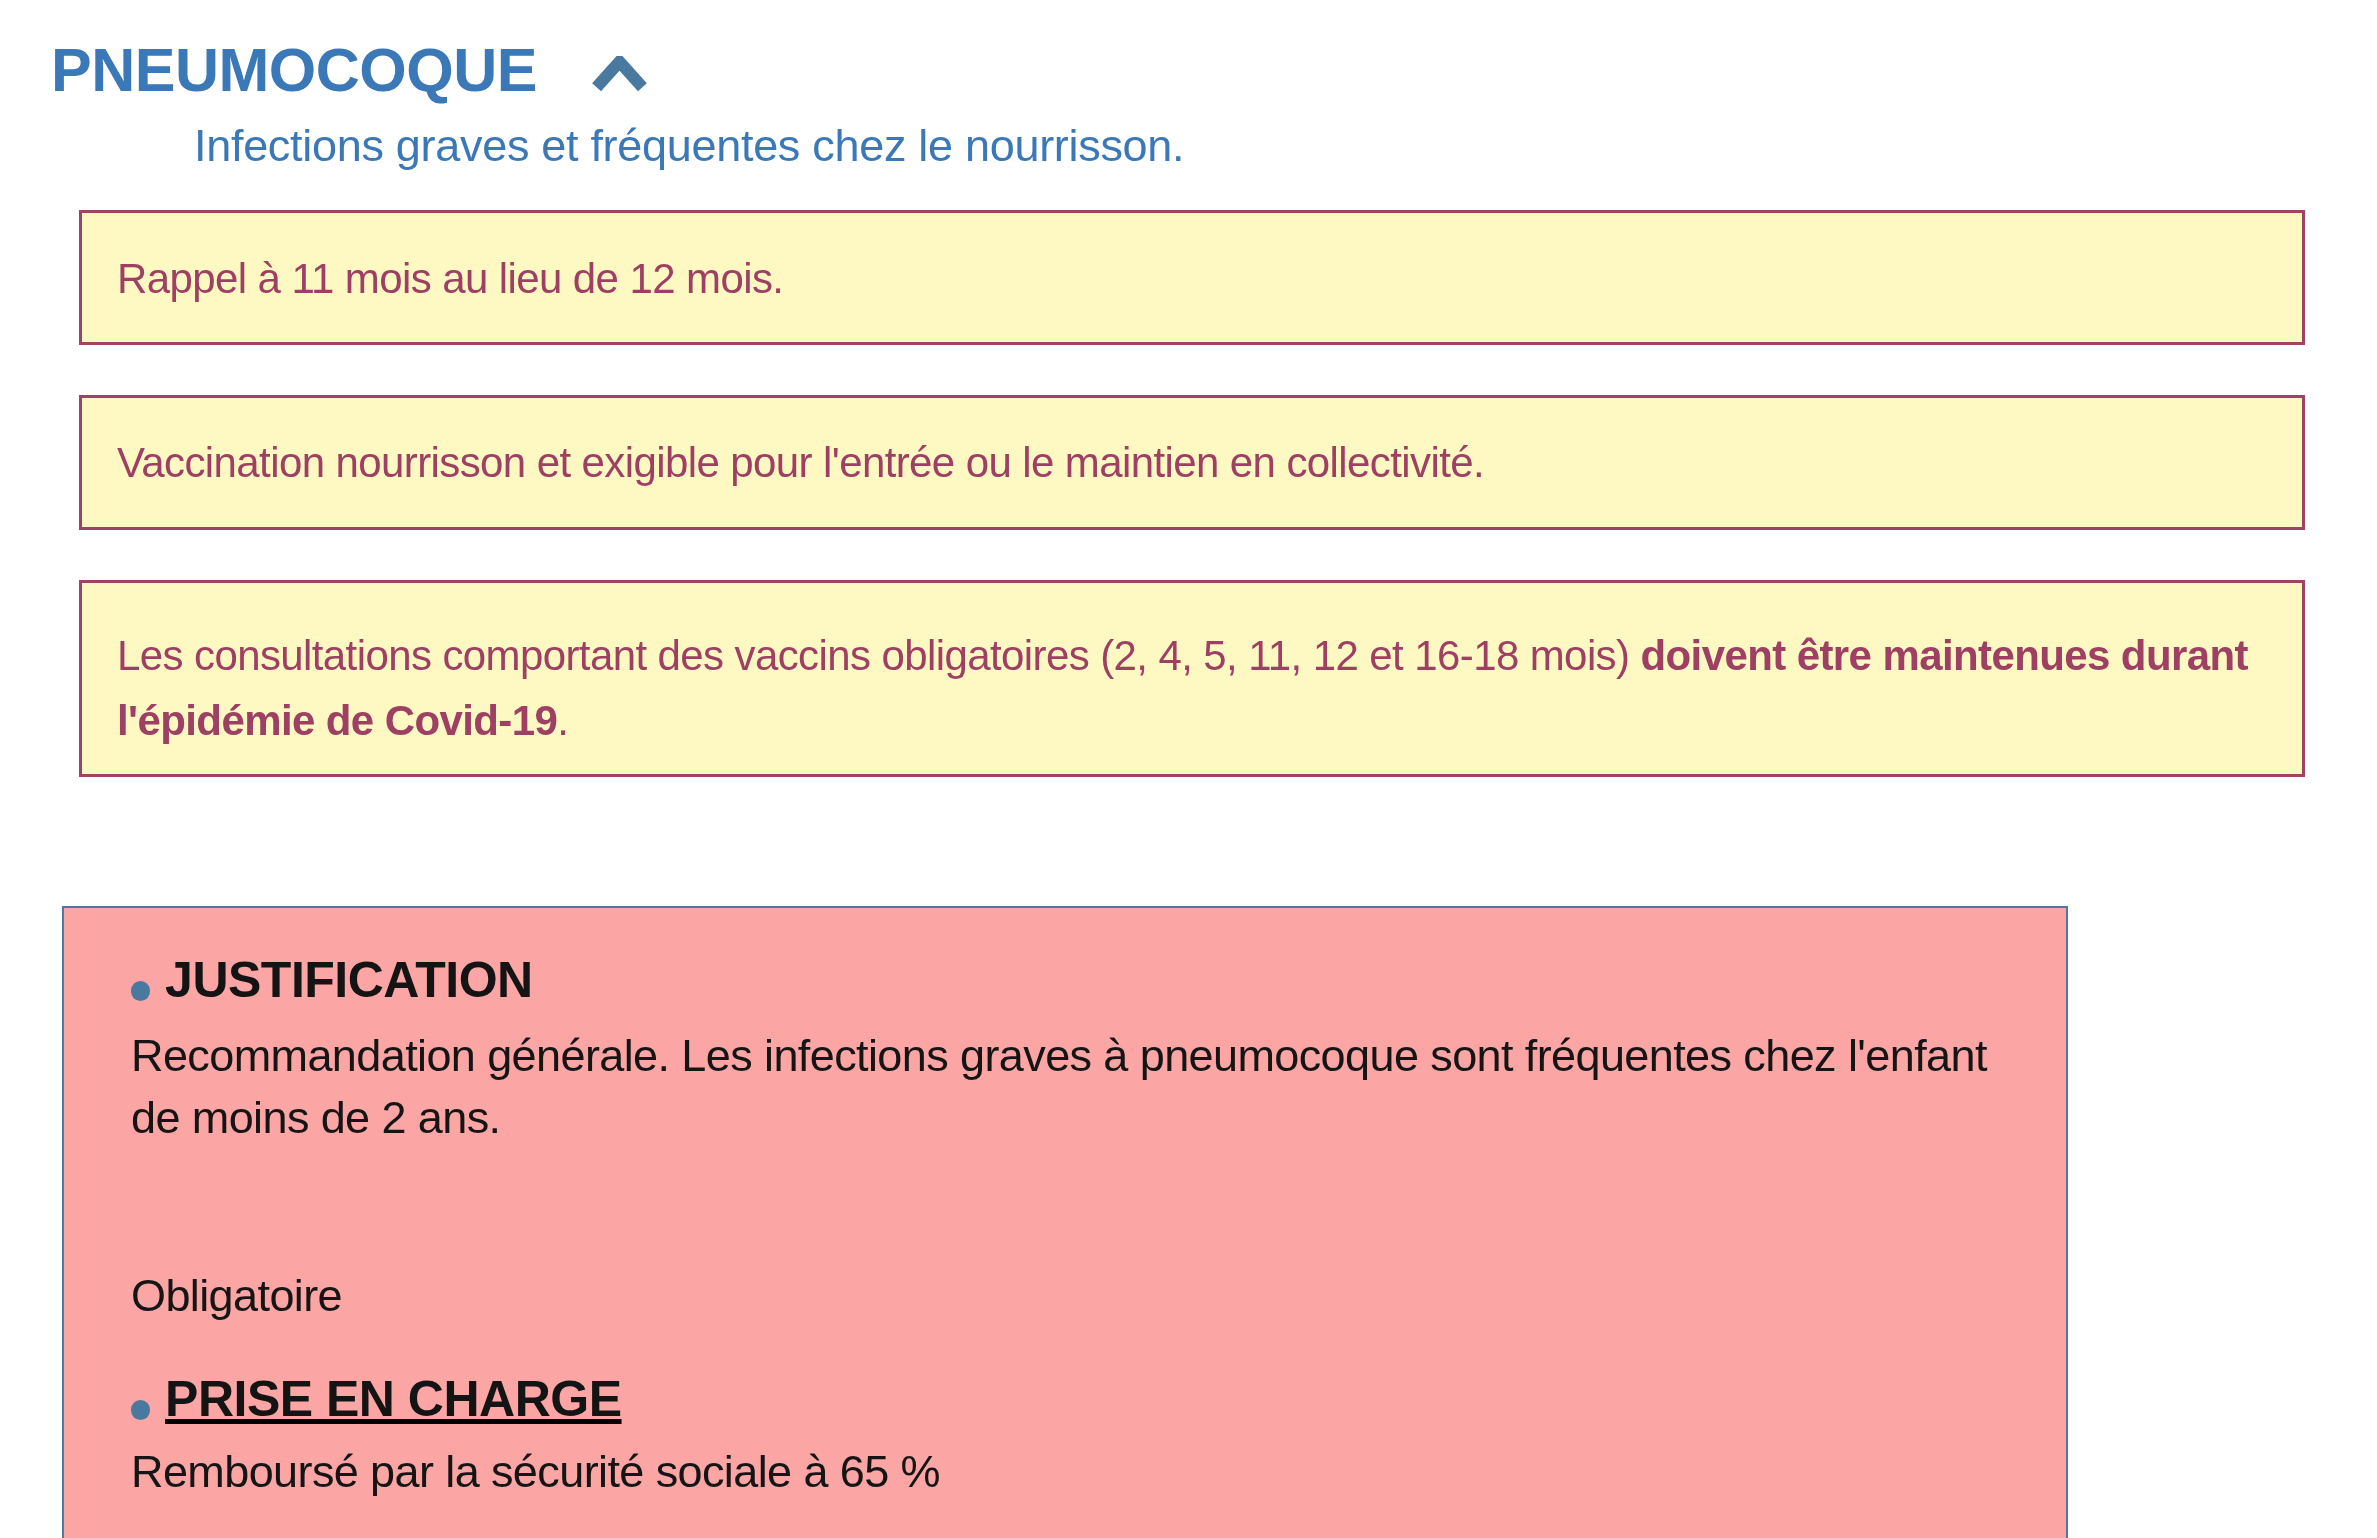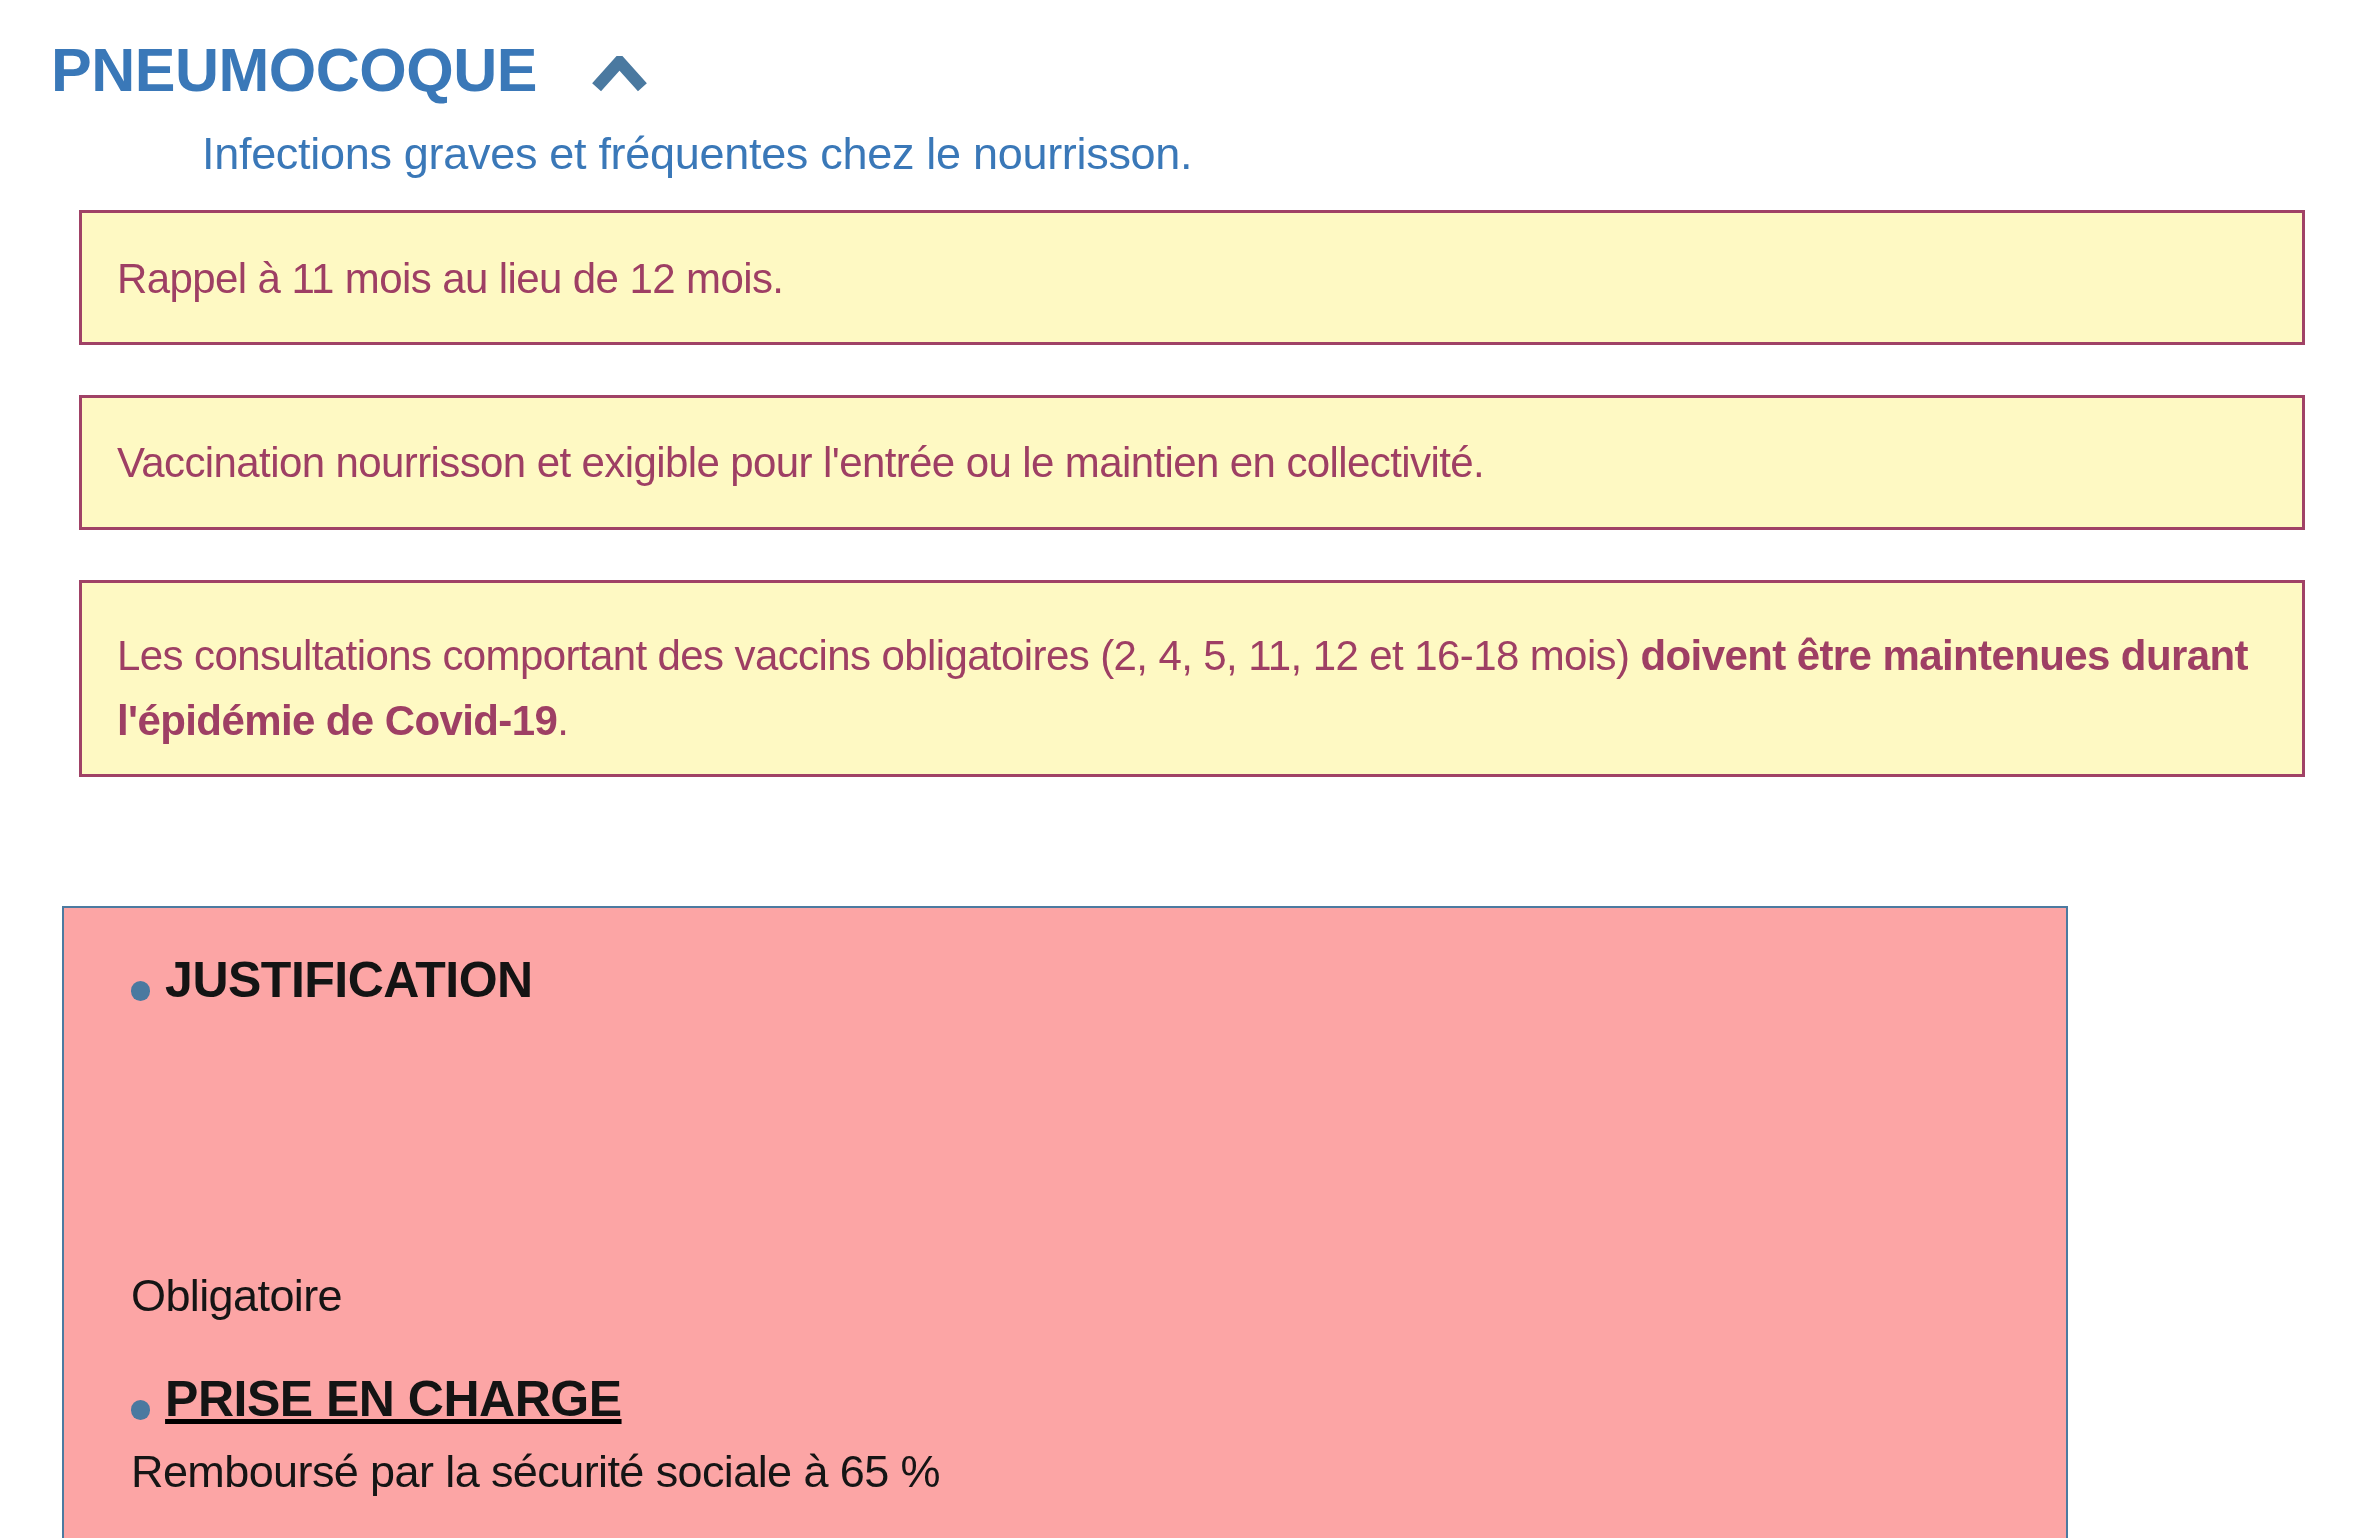--- a/index.html
+++ b/index.html
@@ -10,21 +10,21 @@
   .title-row { position: absolute; left: 35px; top: 33px; height: 74px; display: flex; align-items: center; }
   .title {
     font-size: 61px; font-weight: bold; color: #3a78b8; letter-spacing: -0.5px;
     line-height: 74px; margin: 16px;
   }
   .chevron {
     position: absolute; left: 557px; top: 20px; width: 57px; height: 39px; cursor: pointer;
   }
   .subtitle {
     position: absolute; left: 194px; top: 118px; font-size: 45px; color: #3a78b8;
-    line-height: 55px; letter-spacing: -0.3px; margin: 8px;
+    line-height: 55px; letter-spacing: -0.3px; margin: 0;
   }
   .alert {
     position: absolute; left: 79px; width: 2226px; box-sizing: border-box;
     border: 3.7px solid #a04266; background: #fef9c3; color: #9e3f64;
     font-size: 42px; line-height: 65px; padding: 0 35px; letter-spacing: -0.6px;
   }
   .alert-1 { top: 210px; height: 135px; padding-top: 33px; }
   .alert-2 { top: 395px; height: 135px; padding-top: 32px; }
   .alert-3 { top: 580px; height: 197px; padding-top: 40px; }
   .alert b { font-weight: bold; }
@@ -78,20 +78,21 @@
 
 <div class="alert alert-3">
   <span>Les consultations comportant des vaccins obligatoires (2, 4, 5, 11, 12 et 16-18 mois) </span><b>doivent être maintenues durant l'épidémie de Covid-19</b><span>.</span>
 </div>
 
 <div class="info">
   <div class="section-head h1">
     <span class="dot"></span>
     <span class="head-text">JUSTIFICATION</span>
   </div>
+  <p class="body-text b1">Recommandation générale. Les infections graves à pneumocoque sont fréquentes chez l'enfant de moins de 2 ans.</p>
 
   <p class="body-text b2">Obligatoire</p>
 
   <div class="section-head h3">
     <span class="dot"></span>
     <span class="head-text">PRISE EN CHARGE</span>
   </div>
   <p class="body-text b3">Remboursé par la sécurité sociale à 65 %</p>
 </div>
 

